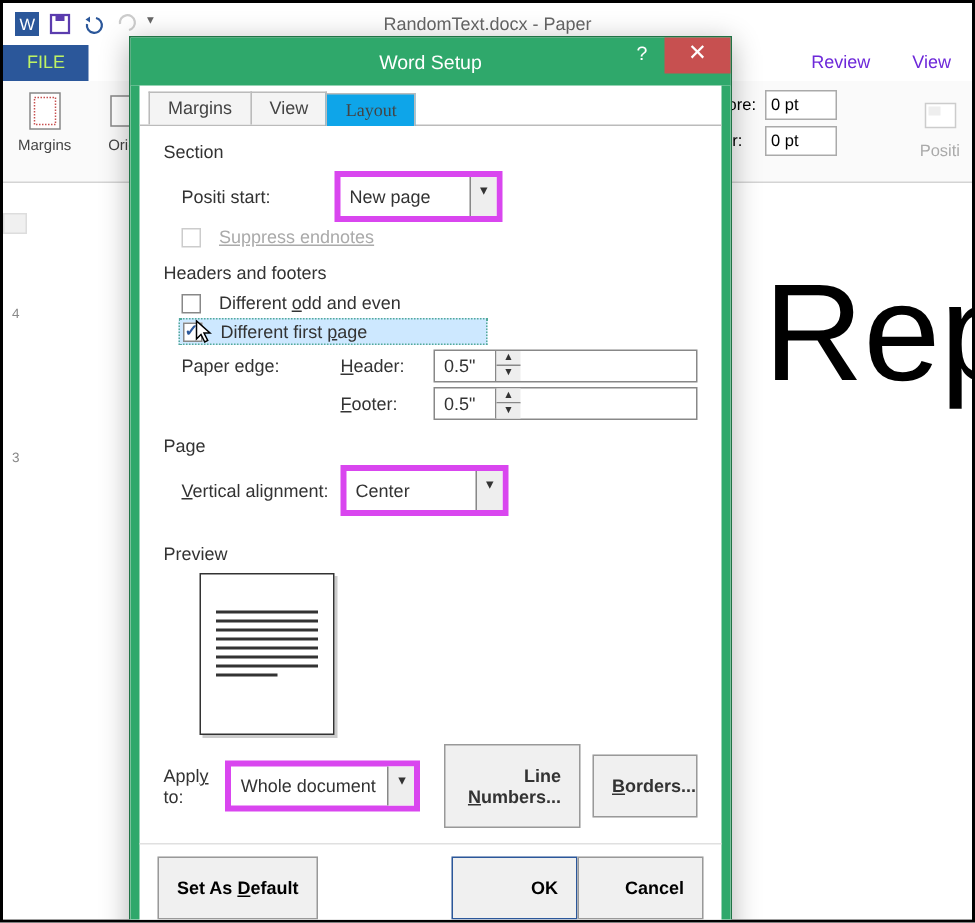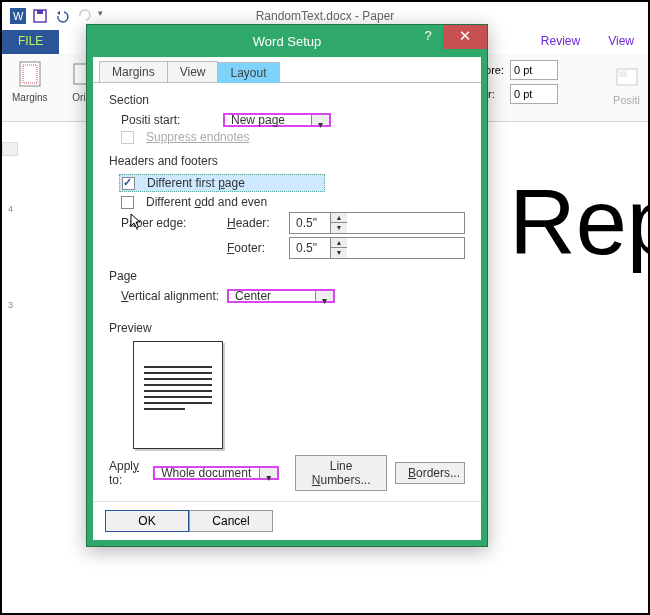--- a/index.html
+++ b/index.html
@@ -31,48 +31,48 @@
   .dialog { position: absolute; left: 84px; top: 22px; width: 402px; background: #fff; border: 1px solid #217346; box-shadow: 0 4px 18px rgba(0,0,0,.3); z-index: 10; }
   .dlg-cap { height: 32px; background: #2FA86B; display: flex; align-items: center; position: relative; }
   .dlg-title { position: absolute; left: 50%; transform: translateX(-50%); color: #fff; font-size: 13px; }
   .dlg-ctrls { position: absolute; right: 0; top: 0; display: flex; }
   .dlg-help { width: 30px; height: 24px; color: #fff; text-align: center; font-size: 13px; line-height: 22px; }
   .dlg-close { width: 44px; height: 24px; background: #C75050; color: #fff; text-align: center; font-size: 15px; line-height: 22px; }
   .dlg-inner { border: 6px solid #2FA86B; border-top: none; padding: 0; background: #fff; }
   
   .tabstrip { display: flex; padding: 4px 6px 0 6px; border-bottom: 1px solid #bbb; gap: 0; }
   .tab { border: 1px solid #bbb; border-bottom: none; padding: 3px 12px; font-size: 12px; background: #f4f4f4; color: #444; margin-right: -1px; }
-  .tab.active { background: #7dd3fc; position: relative; top: 1px; }
+  .tab.active { background: #0ea5e9; position: relative; top: 1px; font-family: Liberation Serif, serif; }
   
   .dlg-body { padding: 10px 16px; font-size: 12px; color: #333; }
   .sect-label { margin-bottom: 6px; }
   .row { display: flex; align-items: center; gap: 8px; margin: 3px 0 3px 12px; }
   .row label { min-width: 94px; }
-  .combo { display: inline-flex; border: 2px solid #d946ef; height: 14px; background: #fff; align-items: center; }
+  .combo { display: inline-flex; border: 4px solid #d946ef; height: 34px; background: #fff; align-items: center; }
   .combo span { padding: 0 6px; font-size: 12px; min-width: 86px; display: inline-block; }
   .combo .dd { width: 18px; height: 100%; border-left: 1px solid #888; background: #eee; text-align: center; font-size: 10px; line-height: 20px; }
   .chk { width: 13px; height: 13px; border: 1px solid #888; display: inline-block; vertical-align: middle; margin-right: 4px; background: #fff; position: relative; }
   .chk.checked::after { content: "✓"; color: #2B579A; font-size: 11px; position: absolute; left: 0; top: -2px; font-weight: bold; }
   .chk.disabled { border-color: #ccc; }
   .disabled-text { color: #aaa; text-decoration: underline; }
   .spinner { display: inline-flex; border: 1px solid #888; height: 22px; }
   .spinner span { padding: 0 6px; min-width: 40px; line-height: 20px; }
   .spin-btns { display: flex; flex-direction: column; border-left: 1px solid #888; }
   .spin-btns div { width: 16px; height: 10px; background: #eee; font-size: 7px; text-align: center; line-height: 10px; }
   .spin-btns div:first-child { border-bottom: 1px solid #888; }
   
   .hf-row { display: grid; grid-template-columns: 100px 56px auto; gap: 6px; align-items: center; margin: 3px 0 3px 12px; }
   .hf-row .lab2 { text-align: left; }
   
   .preview-box { width: 90px; height: 108px; border: 1px solid #333; margin: 6px 0 6px 24px; background: #fff; box-shadow: 2px 2px 0 #ccc; padding: 10px 10px; }
   .preview-box .ln { height: 2px; background: #333; margin: 4px 0; }
   .preview-box .gap { height: 10px; }
   
   .apply-row { display: flex; align-items: center; gap: 8px; margin-top: 6px; }
-  .btn { border: 1px solid #999; background: #f0f0f0; padding: 3px 12px; font-size: 12px; min-width: 70px; text-align: center; }
+  .btn { border: 1px solid #999; background: #f0f0f0; padding: 13px 12px; font-size: 12px; min-width: 70px; text-align: right; font-weight: bold; }
   .btn.primary { border: 1px solid #2B579A; }
   
   .dlg-foot { display: flex; justify-content: space-between; padding: 8px 12px; border-top: 1px solid #e0e0e0; }
   .foot-right { display: flex; gap: 0; }
   
   .cursor { position: absolute; left: 128px; top: 211px; width: 14px; height: 18px; z-index: 20; pointer-events: none; }
 
   .under-o { text-decoration: underline; text-decoration-thickness: 1px; }
 </style>
 </head>
@@ -170,27 +170,27 @@
           <span>New page</span>
           <div class="dd">▾</div>
         </div>
       </div>
       <div class="row">
         <span class="chk disabled"></span>
         <span class="disabled-text">Suppress endnotes</span>
       </div>
 
       <div class="sect-label" style="margin-top:10px">Headers and footers</div>
+      <div class="row">
+        <span class="chk"></span>
+        <span>Different <span class="under-o">o</span>dd and even</span>
+      </div>
       <div class="row" style="background:#cde8ff;padding:1px 2px;margin-left:10px;margin-right:140px;border:1px dotted #5a9;">
         <span class="chk checked"></span>
         <span>Different first <span class="under-o">p</span>age</span>
-      </div>
-      <div class="row">
-        <span class="chk"></span>
-        <span>Different <span class="under-o">o</span>dd and even</span>
       </div>
       <div class="hf-row">
         <span>Paper edge:</span>
         <span class="lab2"><span class="under-o">H</span>eader:</span>
         <div class="spinner">
           <span>0.5"</span>
           <div class="spin-btns">
               <div>▲</div>
               <div>▼</div>
             </div>
@@ -236,20 +236,21 @@
         <div class="combo" style="flex:0 0 auto">
           <span style="min-width:104px">Whole document</span>
           <div class="dd">▾</div>
         </div>
         <div style="flex:1"></div>
         <div class="btn">Line <span class="under-o">N</span>umbers...</div>
         <div class="btn"><span class="under-o">B</span>orders...</div>
       </div>
     </div>
     <div class="dlg-foot">
+      <div class="btn">Set As <span class="under-o">D</span>efault</div>
       <div class="foot-right">
         <div class="btn primary" style="min-width:84px">OK</div>
         <div class="btn" style="min-width:84px">Cancel</div>
       </div>
     </div>
   </div>
 </div>
 
 <svg class="cursor" viewBox="0 0 14 18">
   <path d="M1 1 L1 13 L4 10 L6.5 15 L8.5 14 L6 9 L10 9 Z" fill="#fff" stroke="#000" stroke-width="1"></path>

